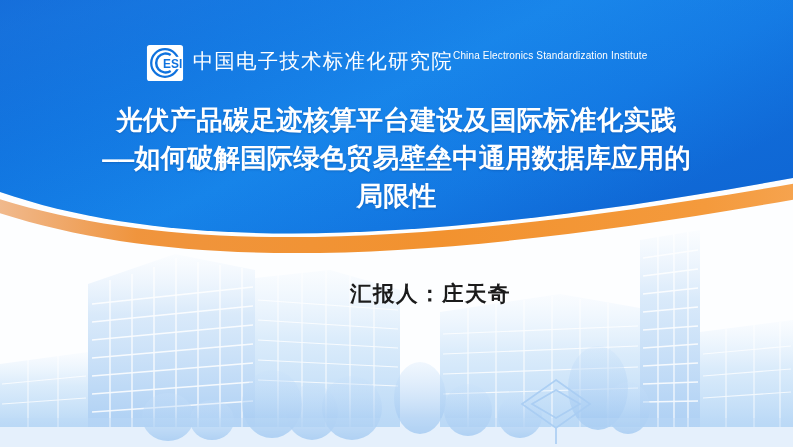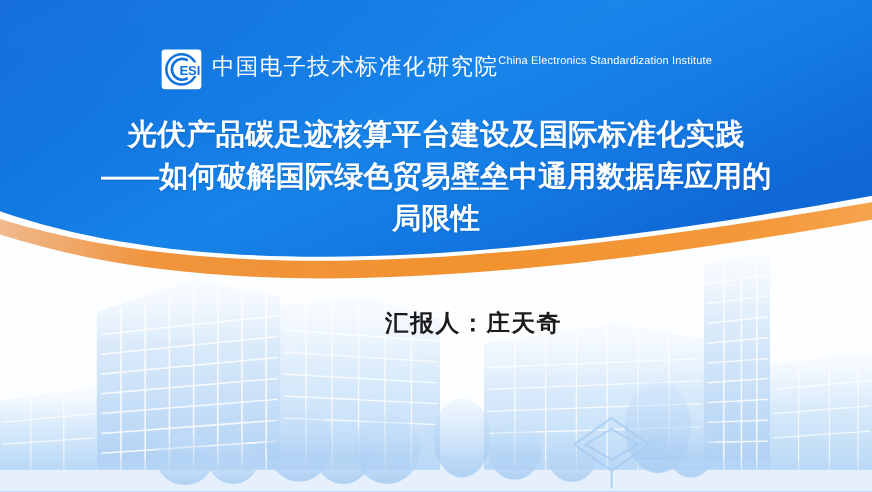--- a/index.html
+++ b/index.html
@@ -9,21 +9,21 @@
   }
   body {
     font-family: "Liberation Sans", "DejaVu Sans", sans-serif;
   }
 
   #slide {
     position: relative;
     width: 793px;
     height: 447px;
     overflow: hidden;
-    background: #3b82f6;
+    background: #a16207;
   }
 
   
   .slide-body {
     position: absolute;
     left: 0; top: 0;
     width: 793px;
     height: 447px;
     background: #fdfeff;
   }
@@ -98,20 +98,21 @@
     z-index: 6;
   }
   .title-line {
     color: #ffffff;
     font-size: 26.5px;
     font-weight: bold;
     line-height: 38px;
     letter-spacing: 0.2px;
     white-space: nowrap;
     text-shadow: 0 1px 2px rgba(6, 60, 130, 0.30);
+    font-family: Liberation Mono, monospace;
   }
   .title-line.l2 {
     letter-spacing: 0px;
   }
 
   
   .presenter {
     position: absolute;
     left: 0;
     top: 279px;

